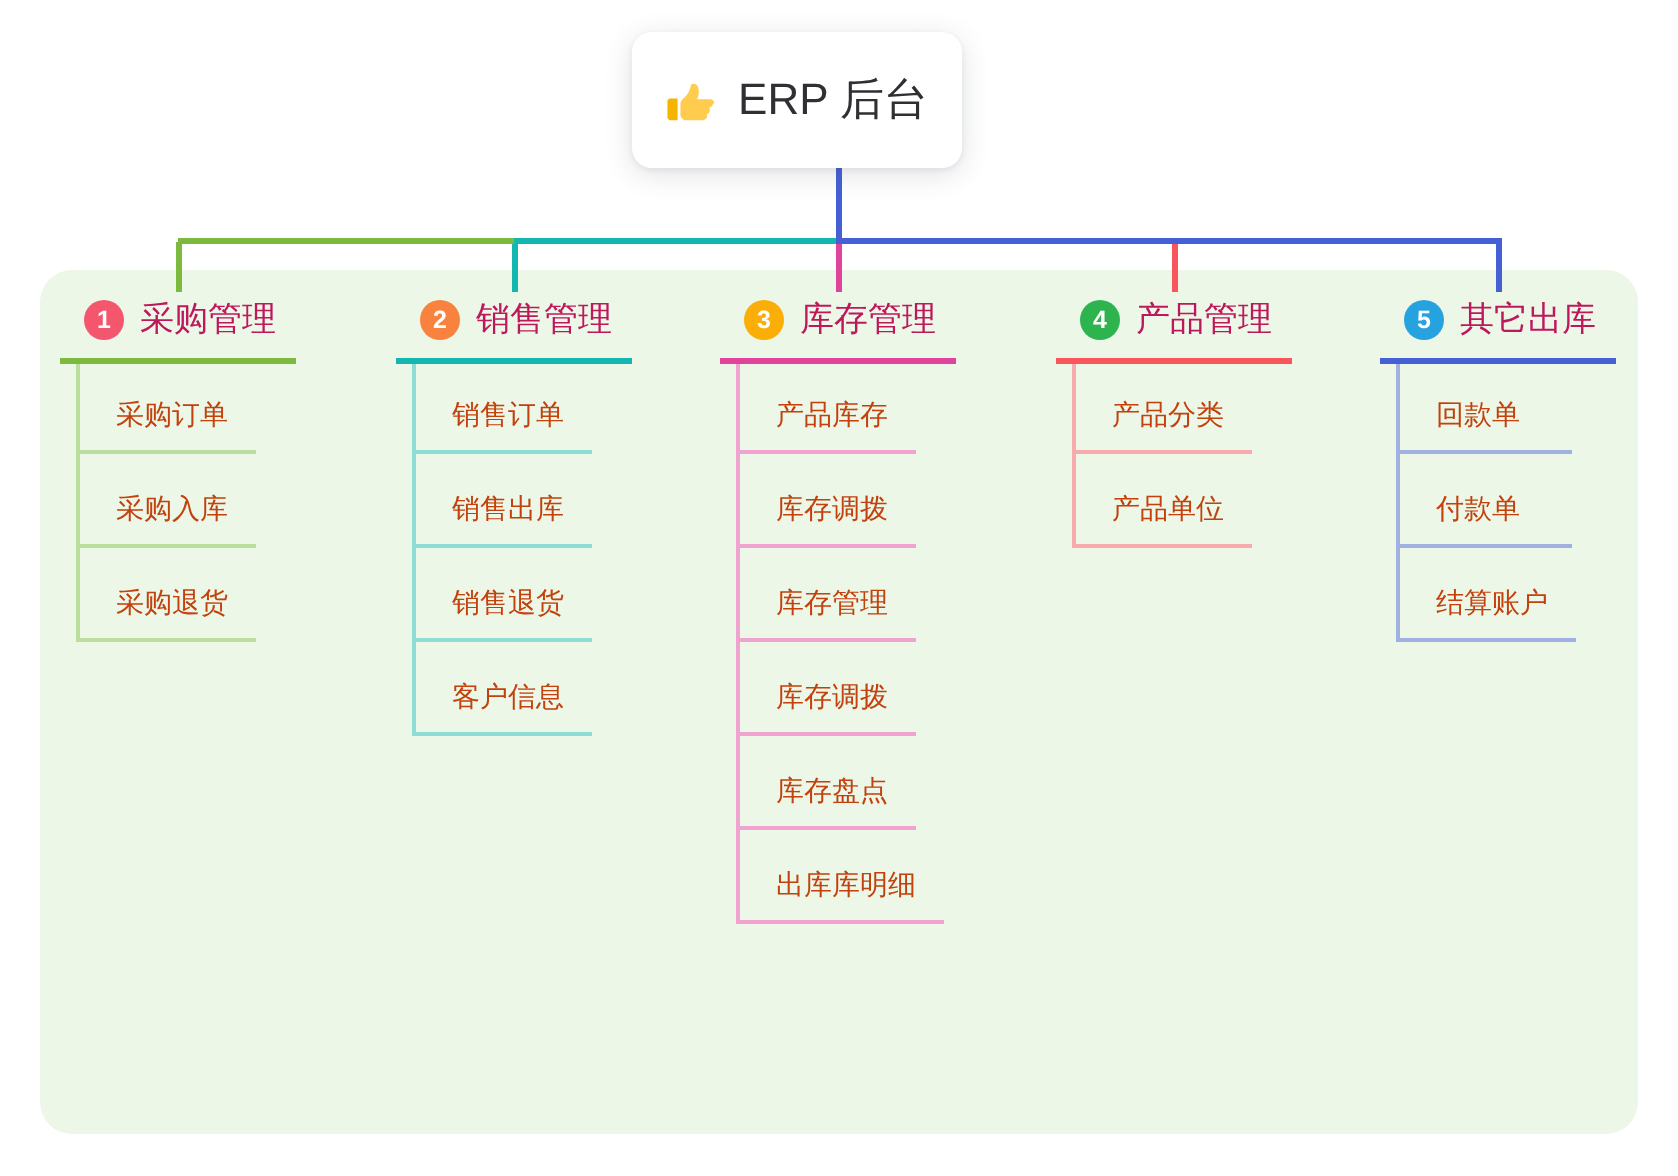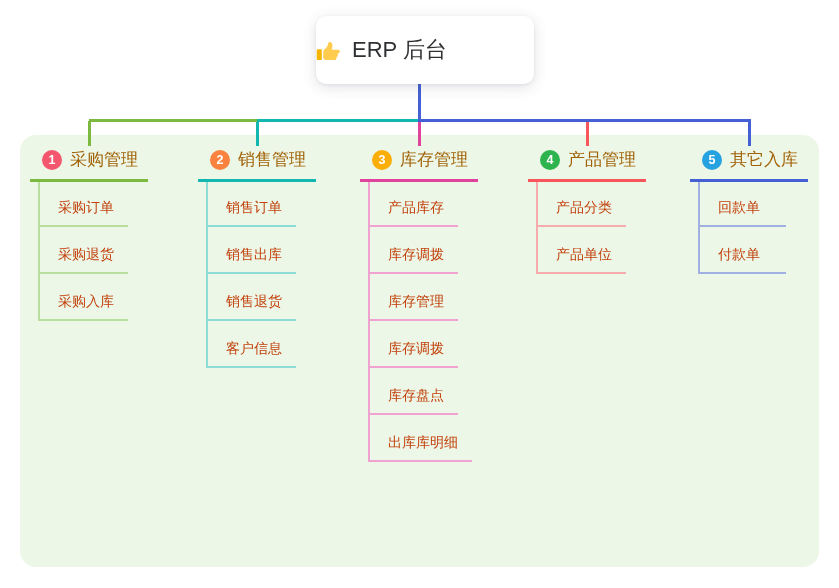--- a/index.html
+++ b/index.html
@@ -1,43 +1,43 @@
 <!DOCTYPE html>
 <html><head>
 <meta charset="utf-8">
 <style>
   * { margin:0; padding:0; box-sizing:border-box; }
   html,body { width:839px; height:588px; background:#ffffff; overflow:hidden;
     font-family:"Liberation Sans", sans-serif; }
   .canvas { position:relative; width:839px; height:588px; background:#ffffff; }
 
   
-  .root-node { position:absolute; left:316px; top:16px; width:218px; height:68px;
+  .root-node { position:absolute; left:316px; top:16px; width:165px; height:68px;
     background:#ffffff; border-radius:10px;
     box-shadow:0 3px 14px rgba(60,70,90,.16), 0 1px 3px rgba(60,70,90,.08);
-    display:flex; align-items:center; gap:10px;
+    display:flex; align-items:center; justify-content:center; gap:10px;
     font-size:22px; color:#2f3033; z-index:5; }
   .root-node svg { display:block; }
 
   
   .panel { position:absolute; left:20px; top:135px; width:799px; height:432px;
     background:#ecf7e7; border-radius:16px; z-index:1; }
 
   
   .cline { position:absolute; z-index:2; }
 
   
   #branches { position:absolute; left:0; top:0; width:100%; height:100%; z-index:3; }
   .branch { position:absolute; top:149px; }
   .branch-header { display:flex; align-items:center; gap:8px; width:118px;
     padding:0 0 8px 12px; border-bottom:3px solid var(--c); cursor:default; }
   .badge { flex:0 0 auto; width:20px; height:20px; border-radius:50%;
     background:var(--b); color:#ffffff; font-size:12.5px; line-height:20px;
     text-align:center; font-weight:bold; }
-  .branch-title { font-size:17px; line-height:22px; color:#a16207; white-space:nowrap; }
+  .branch-title { font-size:17px; line-height:22px; color:#be185d; white-space:nowrap; }
   .branch-items { margin-left:8px; border-left:2px solid var(--lc); }
   .item { width:max-content; min-width:86px; padding:17px 14px 8px 18px;
     border-bottom:2px solid var(--lc); font-size:14px; line-height:20px;
     color:#c2410c; white-space:nowrap; }
   .item:first-child { padding-top:15px; }
 </style>
 </head>
 <body>
 
 <div class="canvas">
@@ -67,22 +67,22 @@
   </div>
 
   <div id="branches">
   <div class="branch" style="left: 30px; --c: #7cb93f; --b: #f4566e; --lc: #b9de9d;">
     <div class="branch-header">
       <span class="badge">1</span>
       <span class="branch-title">采购管理</span>
     </div>
     <div class="branch-items">
           <div class="item">采购订单</div>
+          <div class="item">采购入库</div>
           <div class="item">采购退货</div>
-          <div class="item">采购入库</div>
         </div>
   </div>
 
   <div class="branch" style="left: 198px; --c: #13b7b0; --b: #f8823e; --lc: #8edcd6;">
     <div class="branch-header">
       <span class="badge">2</span>
       <span class="branch-title">销售管理</span>
     </div>
     <div class="branch-items">
           <div class="item">销售订单</div>
@@ -114,21 +114,22 @@
     </div>
     <div class="branch-items">
           <div class="item">产品分类</div>
           <div class="item">产品单位</div>
         </div>
   </div>
 
   <div class="branch" style="left: 690px; --c: #4560d5; --b: #27a2e0; --lc: #a0b0e1;">
     <div class="branch-header">
       <span class="badge">5</span>
-      <span class="branch-title">其它入库</span>
+      <span class="branch-title">其它出库</span>
     </div>
     <div class="branch-items">
           <div class="item">回款单</div>
           <div class="item">付款单</div>
+          <div class="item">结算账户</div>
         </div>
   </div>
 </div>
 </div>
 
 </body></html>

